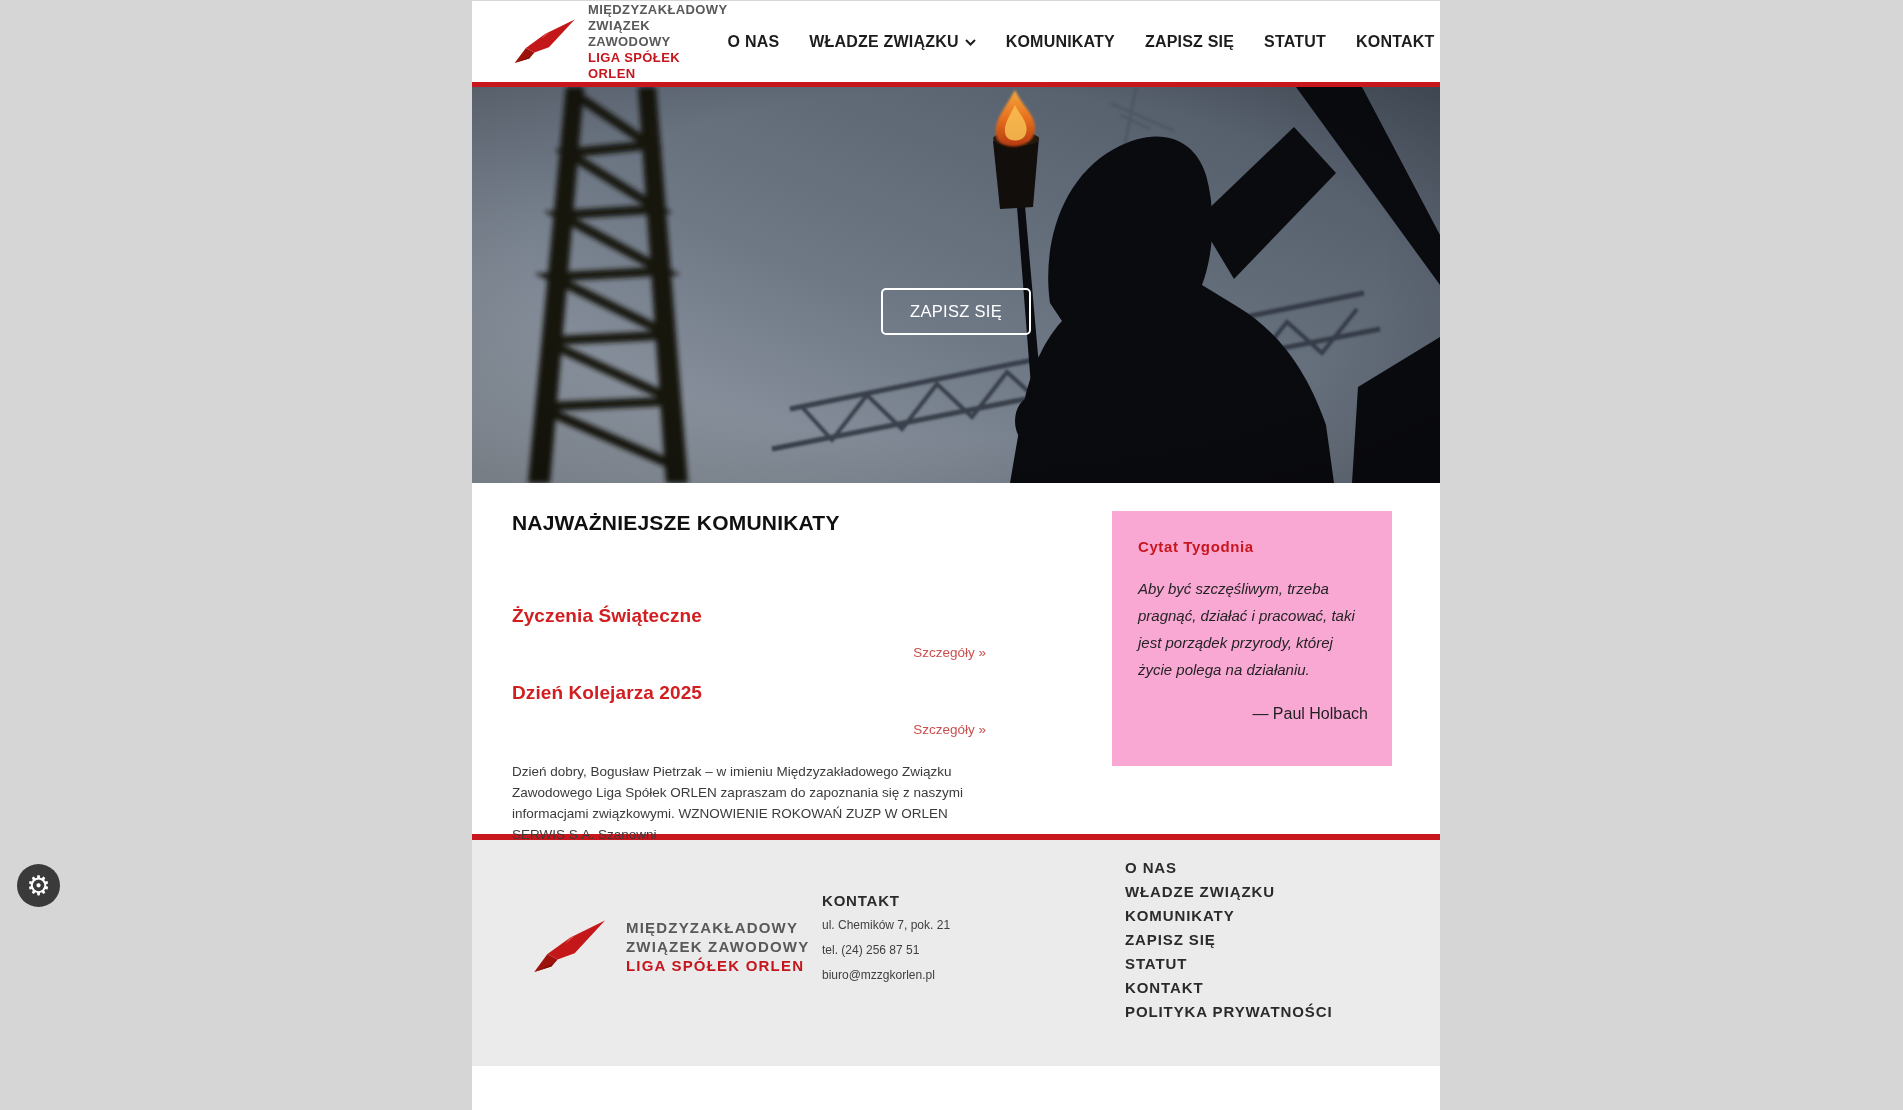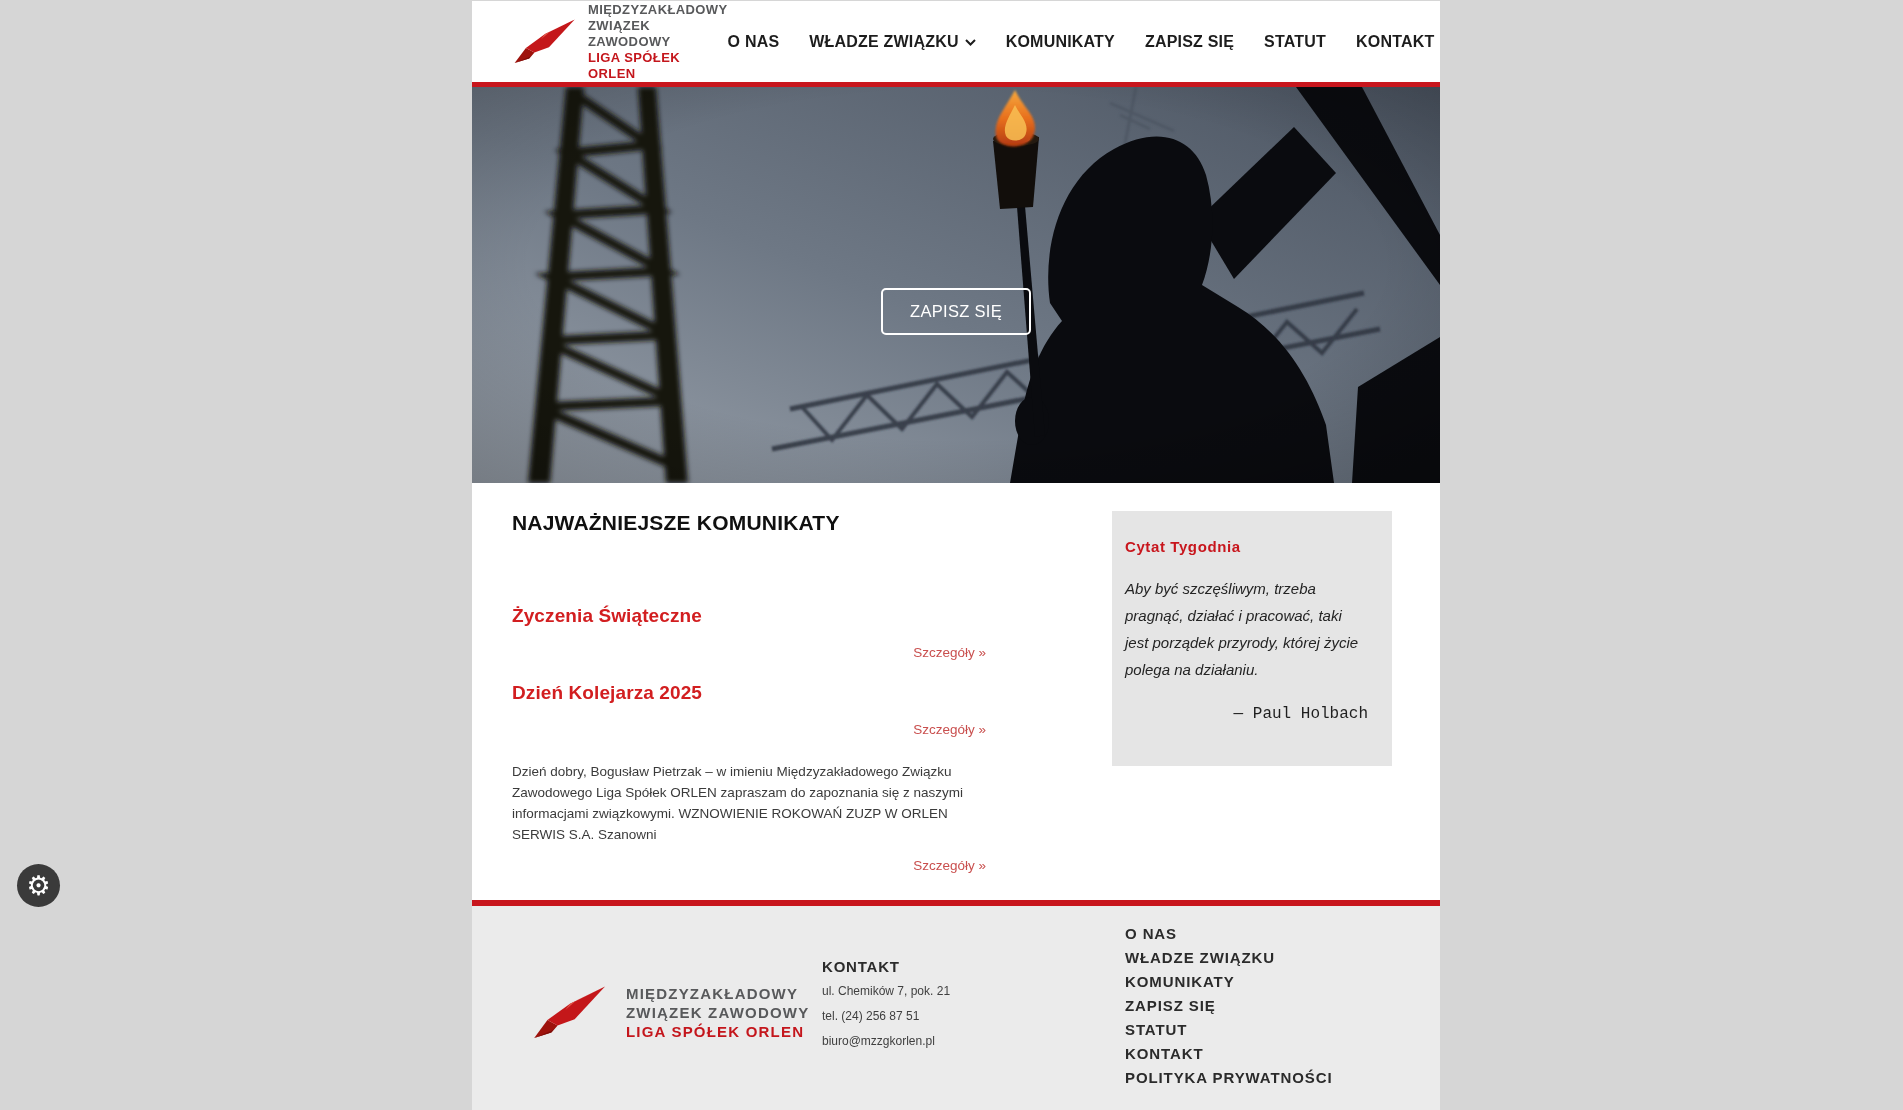--- a/index.html
+++ b/index.html
@@ -37,21 +37,21 @@
     text-shadow:0 2px 8px rgba(0,0,0,.35);
   }
   .hero-cta{
     position:absolute;left:50%;top:201px;transform:translateX(-50%);
     width:150px;height:47px;background:transparent;border:2px solid #fff;border-radius:5px;
     color:#fff;font-size:16.5px;font-family:inherit;letter-spacing:.3px;cursor:pointer;
   }
 
   
   .main{
-    height:417px;box-sizing:border-box;background:#fff;
+    height:351px;box-sizing:border-box;background:#fff;
     display:flex;justify-content:space-between;padding:28px 48px 0 40px;
   }
   .col-left{width:492px;flex:0 0 auto;}
   .col-left h2{margin:0;font-size:21px;color:#101010;font-weight:bold;letter-spacing:.2px;}
   article h3{
     margin:0;font-size:19px;font-weight:bold;color:#d21e20;white-space:nowrap;letter-spacing:.1px;
   }
   article.first{margin-top:70px;}
   article.second{margin-top:22px;}
   article.third{margin-top:24px;}
@@ -60,30 +60,30 @@
     margin:12px 0 0 0;font-size:13.5px;line-height:21px;color:#3b3b3b;width:486px;
   }
   .more{
     display:block;margin-top:18px;padding-right:18px;text-align:right;
     color:#c94f4e;font-size:13.5px;text-decoration:none;cursor:pointer;
   }
   article.third .more{margin-top:13px;}
 
   
   .quote-box{
-    width:280px;height:255px;flex:0 0 auto;background:#e5e5e5;
-    box-sizing:border-box;padding:27px 24px 0 13px;
+    width:280px;height:255px;flex:0 0 auto;background:#f9a8d4;
+    box-sizing:border-box;padding:27px 24px 0 26px;
   }
   .quote-box h4{
     margin:0;color:#c8161d;font-size:15px;font-weight:bold;letter-spacing:.6px;
   }
   .quote-box .quote{
     margin:20px 0 0 0;font-style:italic;font-size:15px;line-height:27px;color:#242424;
   }
-  .quote-box .author{margin-top:22px;text-align:right;font-size:16px;color:#1f1f1f;font-family:Liberation Mono, monospace;}
+  .quote-box .author{margin-top:22px;text-align:right;font-size:16px;color:#1f1f1f;}
 
   
   .divider{height:6px;background:#c8161d;}
   footer{position:relative;height:226px;background:#ebebeb;}
   .f-logo{position:absolute;left:54px;top:78px;display:flex;align-items:center;gap:12px;}
   .f-logo .logo-mark{width:88px;height:56px;}
   .f-logo .logo-text{line-height:19px;}
   .f-logo .l-gray{font-size:15px;letter-spacing:1.2px;}
   .f-logo .l-red{font-size:15px;letter-spacing:1.2px;}
   .f-contact{position:absolute;left:350px;top:52px;}

